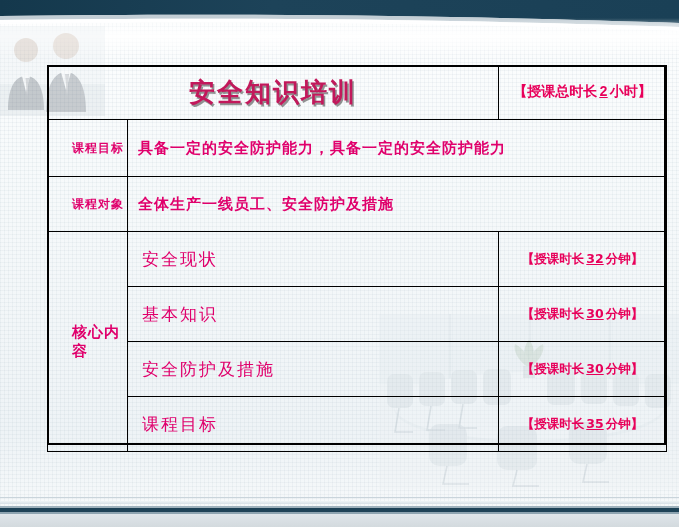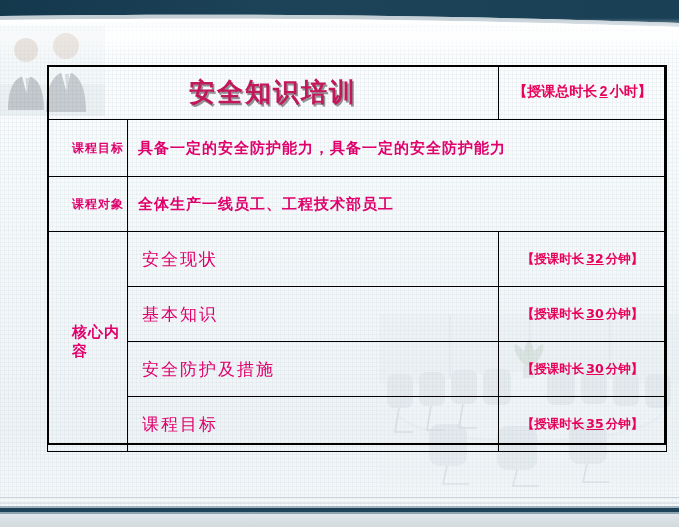--- a/index.html
+++ b/index.html
@@ -318,21 +318,21 @@
           <td colspan="2">
             <div class="body-text">具备一定的安全防护能力，具备一定的安全防护能力</div>
           </td>
         </tr>
 
         <tr class="r-aud">
           <td>
             <div class="lbl">课程对象</div>
           </td>
           <td colspan="2">
-            <div class="body-text">全体生产一线员工、工程技术部员工</div>
+            <div class="body-text">全体生产一线员工、安全防护及措施</div>
           </td>
         </tr>
 
         <tr class="r-core">
           <td rowspan="4">
             <div class="lbl lbl-small">核心内容</div>
           </td>
           <td>
             <div class="item-text">安全现状</div>
           </td>

